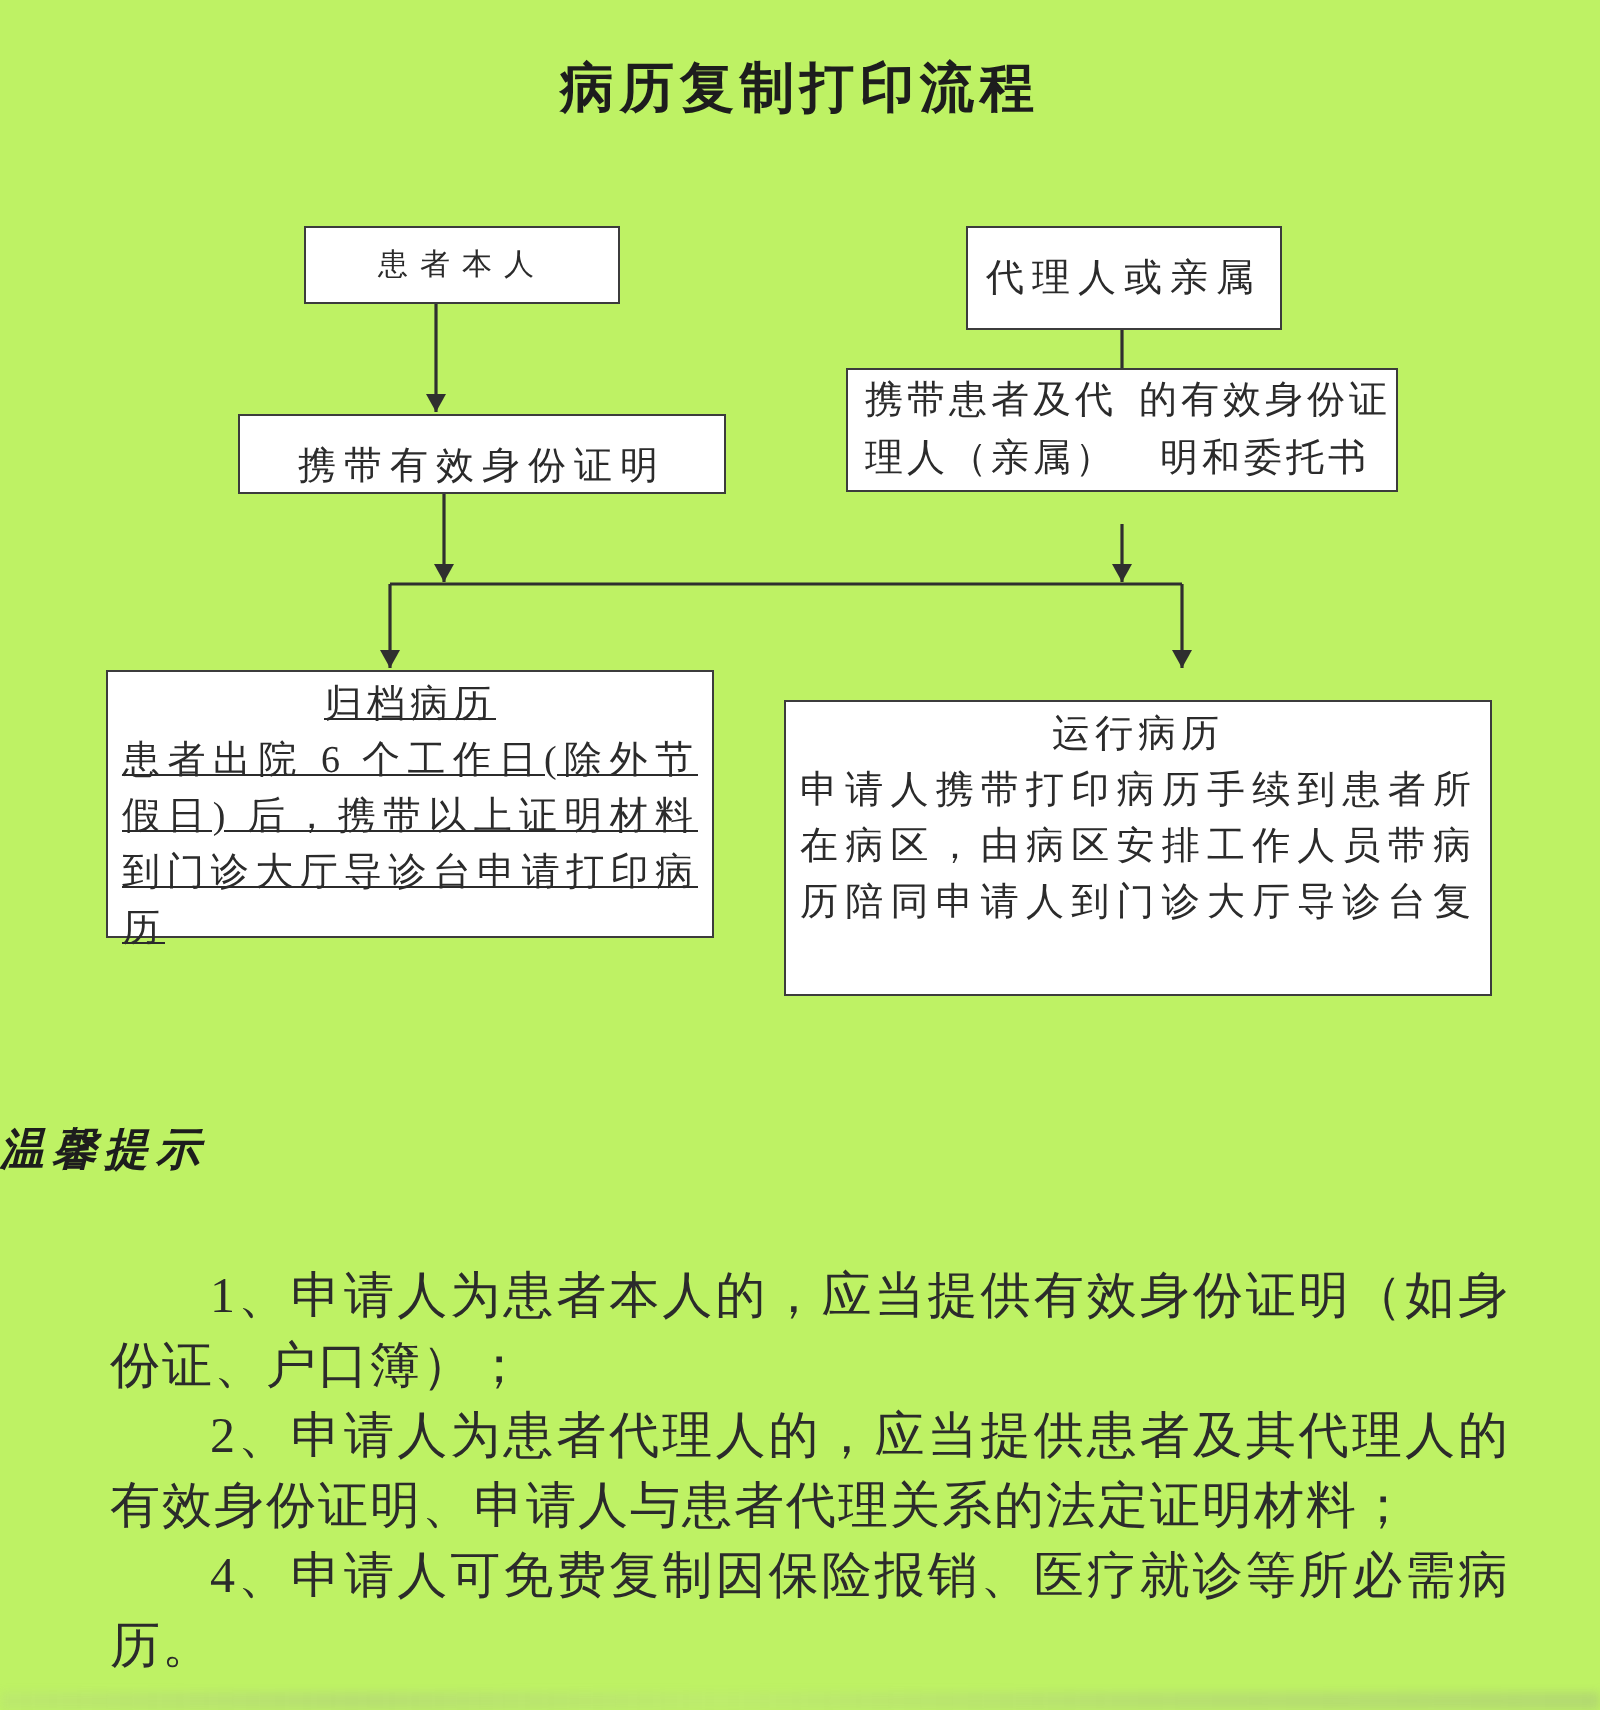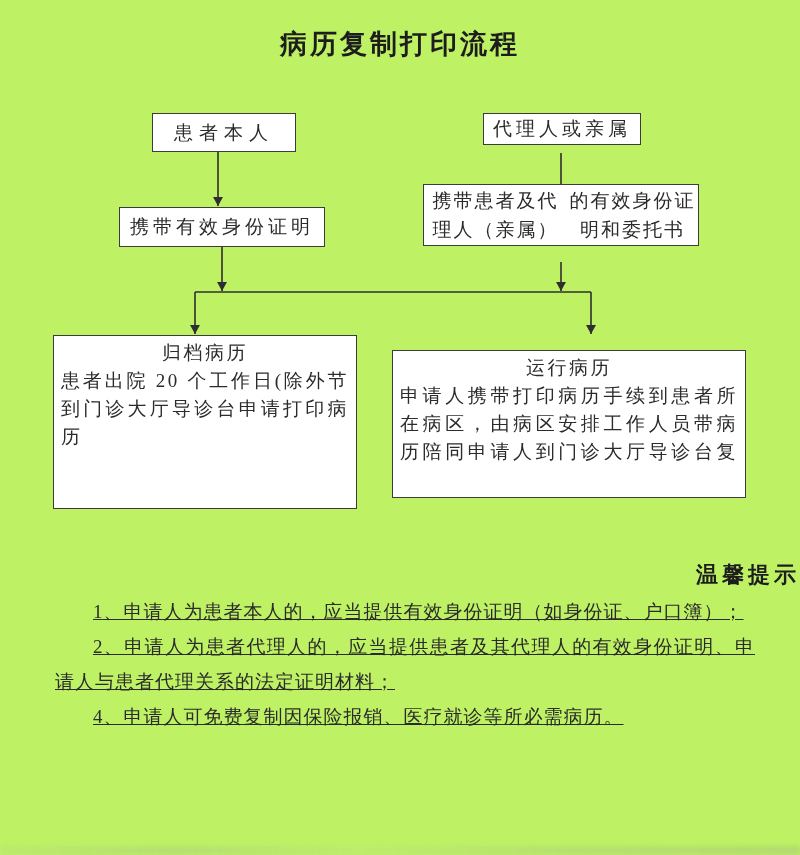--- a/index.html
+++ b/index.html
@@ -19,49 +19,49 @@
   
   .node{
     position:absolute;
     border:1.6px solid #3c3c3c;
     background:#ffffff;
     box-sizing:border-box;
     display:flex;align-items:center;justify-content:center;
     text-align:center;
     z-index:2;
   }
-  #n-patient{left:152px;top:113px;width:144px;height:39px;font-size:19px;letter-spacing:6px;}
-  #n-agent{left:483px;top:113px;width:158px;height:32px;font-size:19px;letter-spacing:4px;}
-  #n-patient-docs{left:119px;top:207px;width:206px;height:40px;font-size:19px;letter-spacing:4px;}
+  #n-patient{left:152px;top:113px;width:158px;height:39px;font-size:15px;letter-spacing:6px;}
+  #n-agent{left:483px;top:113px;width:158px;height:52px;font-size:19px;letter-spacing:4px;}
+  #n-patient-docs{left:119px;top:207px;width:244px;height:40px;font-size:19px;letter-spacing:4px;align-items:flex-end;}
   #n-agent-docs{left:423px;top:184px;width:276px;height:62px;font-size:19px;letter-spacing:2px;flex-direction:row;line-height:29px;}
   .bigbox{
     position:absolute;
     border:1.8px solid #3c3c3c;
     background:#ffffff;
     box-sizing:border-box;
     padding:3px 7px 0 7px;
     font-size:19px;line-height:28px;letter-spacing:2.5px;
     z-index:2;
   }
-  #n-archived{left:53px;top:335px;width:304px;height:174px;}
+  #n-archived{left:53px;top:335px;width:304px;height:134px;text-decoration:underline;}
   #n-running{left:392px;top:350px;width:354px;height:148px;}
   .bigbox .box-title{text-align:center;font-size:19px;}
   .bigbox .jline{text-align:justify;text-align-last:justify;}
   .bigbox .jline.last{text-align-last:left;}
   
   .connectors{position:absolute;left:0;top:0;width:800px;height:855px;z-index:1;pointer-events:none;}
   
   .tips-heading{
     position:absolute;top:560px;left:0;width:100%;
-    text-align:right;font-size:22px;font-weight:bold;letter-spacing:4px;
-    color:#1d1d1d;margin:0;
+    text-align:left;font-size:22px;font-weight:bold;letter-spacing:4px;
+    color:#1d1d1d;margin:0;font-style:italic;
   }
   .tips-body{
-    position:absolute;left:55px;top:594px;width:700px;
-    font-size:19px;line-height:35px;letter-spacing:1px;text-decoration:underline;
+    position:absolute;left:55px;top:631px;width:700px;
+    font-size:25px;line-height:35px;letter-spacing:1px;
   }
   .tips-body p{
     margin:0;text-indent:2em;
     text-align:justify;
   }
   
   .scan-smudge{
     position:absolute;left:0;bottom:0;width:100%;height:9px;
     background:linear-gradient(90deg,
       rgba(175,175,175,0.12) 0%,
@@ -106,21 +106,22 @@
   <div class="node" id="n-patient-docs">
     <span>携带有效身份证明</span>
   </div>
   <div class="node" id="n-agent-docs">
     <span>携带患者及代理人（亲属）</span>
     <span>的有效身份证明和委托书</span>
   </div>
 
   <div class="bigbox" id="n-archived">
     <div class="box-title">归档病历</div>
-    <div class="jline">患者出院 20 个工作日(除外节</div>
+    <div class="jline">患者出院 6 个工作日(除外节</div>
+    <div class="jline">假日) 后，携带以上证明材料</div>
     <div class="jline">到门诊大厅导诊台申请打印病</div>
     <div class="jline last">历</div>
   </div>
 
   <div class="bigbox" id="n-running">
     <div class="box-title">运行病历</div>
     <div class="jline">申请人携带打印病历手续到患者所</div>
     <div class="jline">在病区，由病区安排工作人员带病</div>
     <div class="jline">历陪同申请人到门诊大厅导诊台复</div>
   </div>

